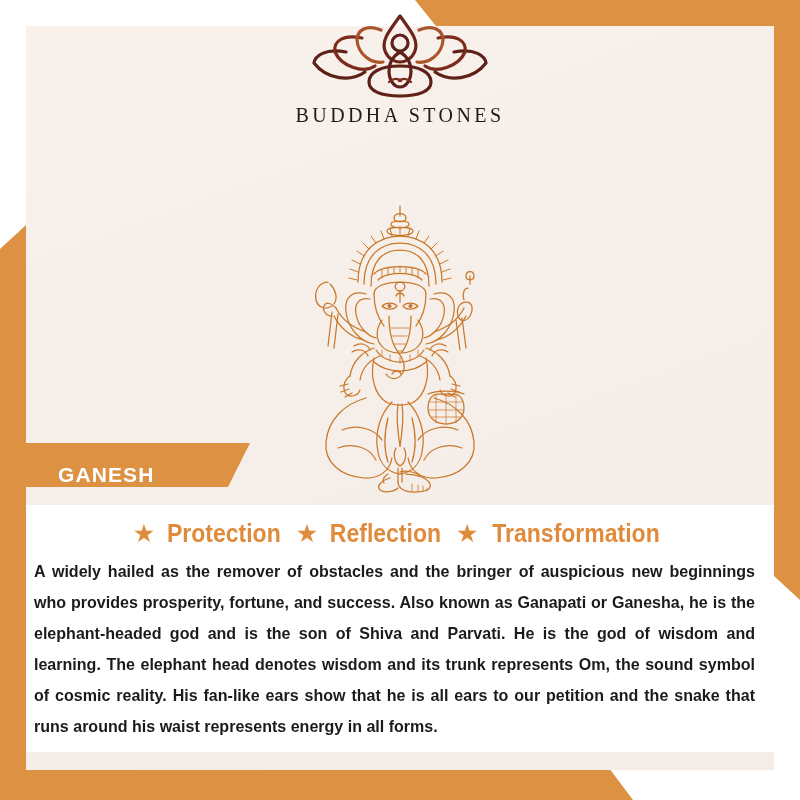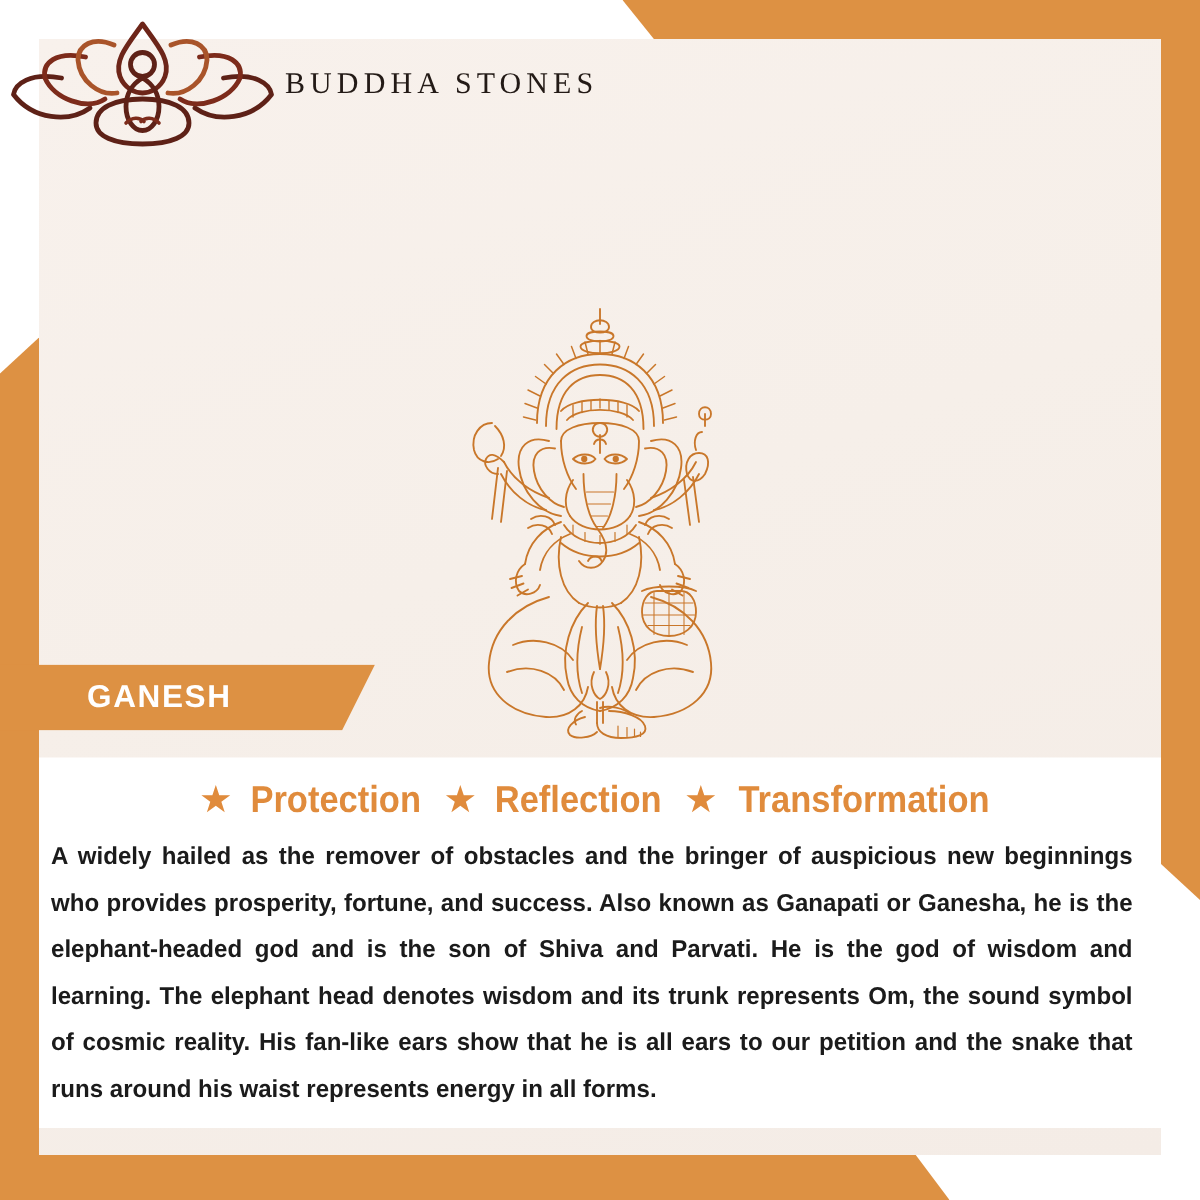--- a/index.html
+++ b/index.html
@@ -67,21 +67,21 @@
     background: linear-gradient(160deg, #f8f1ec 0%, #f6efe9 45%, #f4ece6 100%);
   }
 
   
   .logo-block {
     position: absolute;
     left: 0;
     right: 0;
     top: 8px;
     display: flex;
-    flex-direction: row;
+    flex-direction: column;
     align-items: center;
   }
   .logo-mark {
     width: 190px;
     height: 92px;
   }
   .logo-text {
     margin-top: 4px;
     font-family: "Liberation Serif", serif;
     font-size: 20px;
@@ -129,21 +129,21 @@
   
   .tag {
     position: absolute;
     left: 0;
     top: 443px;
     height: 44px;
     width: 250px;
     background: #dd9143;
     clip-path: polygon(0 0, 250px 0, 228px 44px, 0 44px);
     display: flex;
-    align-items: center;
+    align-items: flex-end;
   }
   .tag-text {
     margin-left: 58px;
     color: #ffffff;
     font-size: 21px;
     font-weight: bold;
     letter-spacing: 1.1px;
   }
 
   

